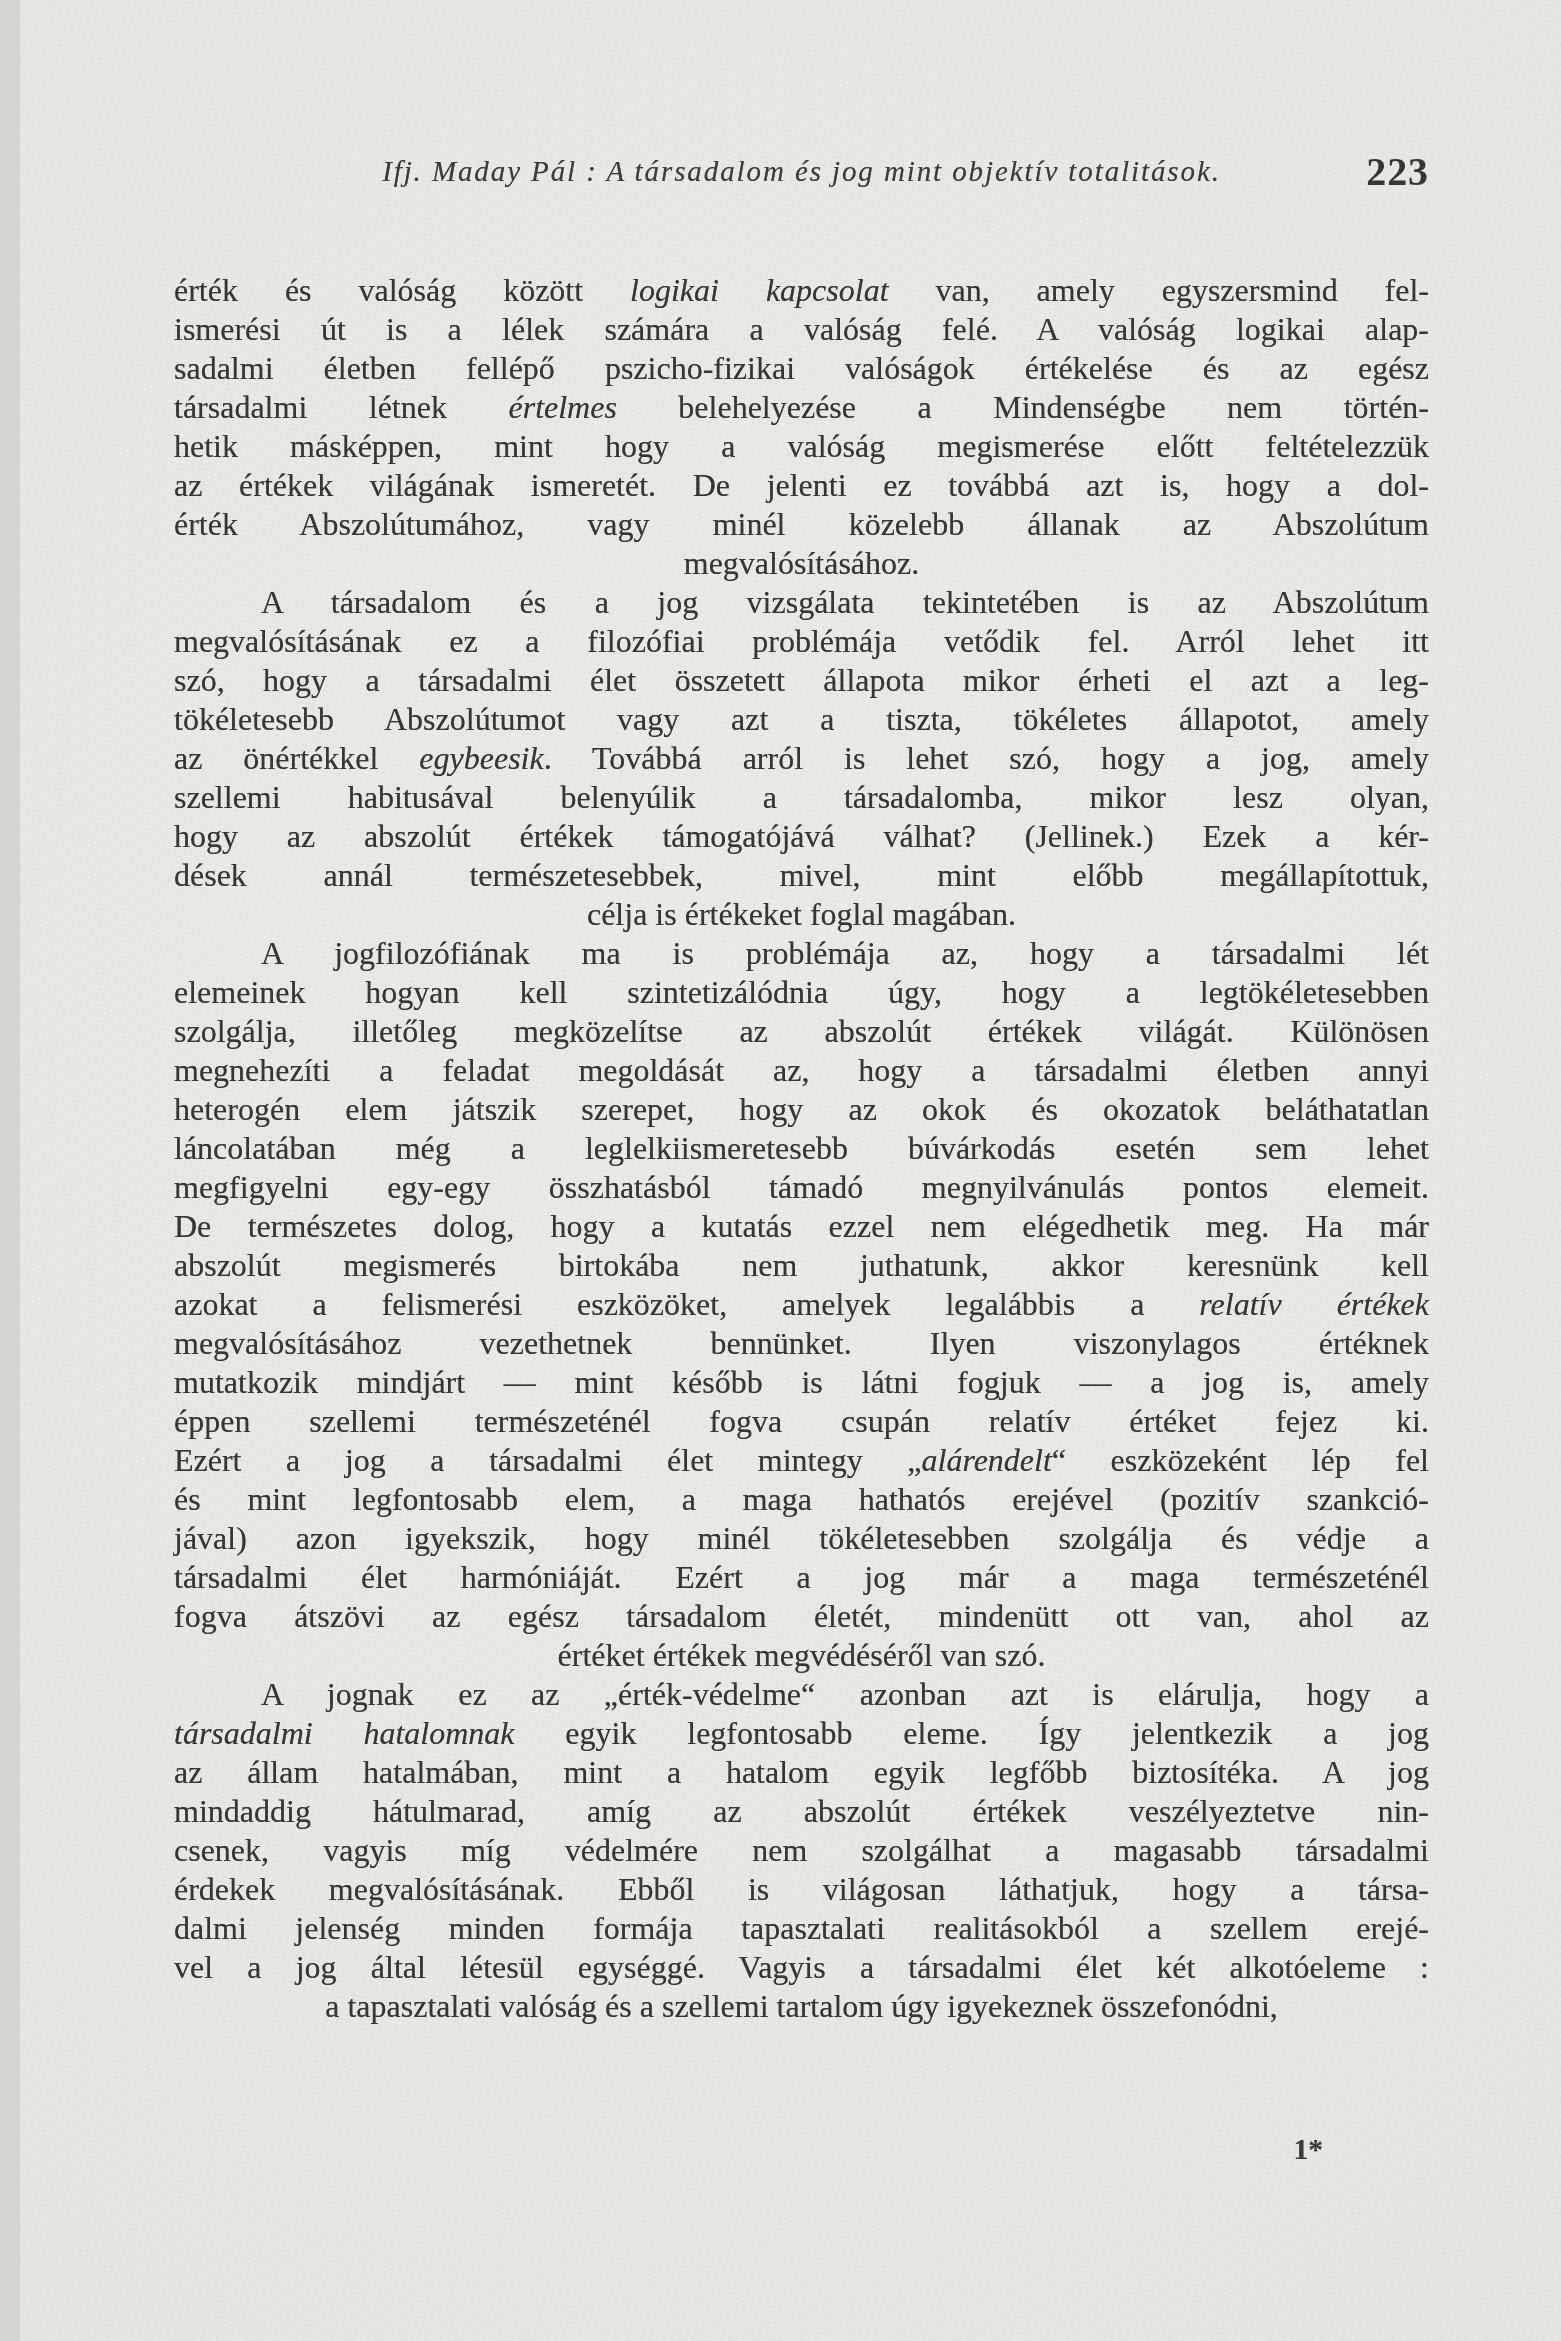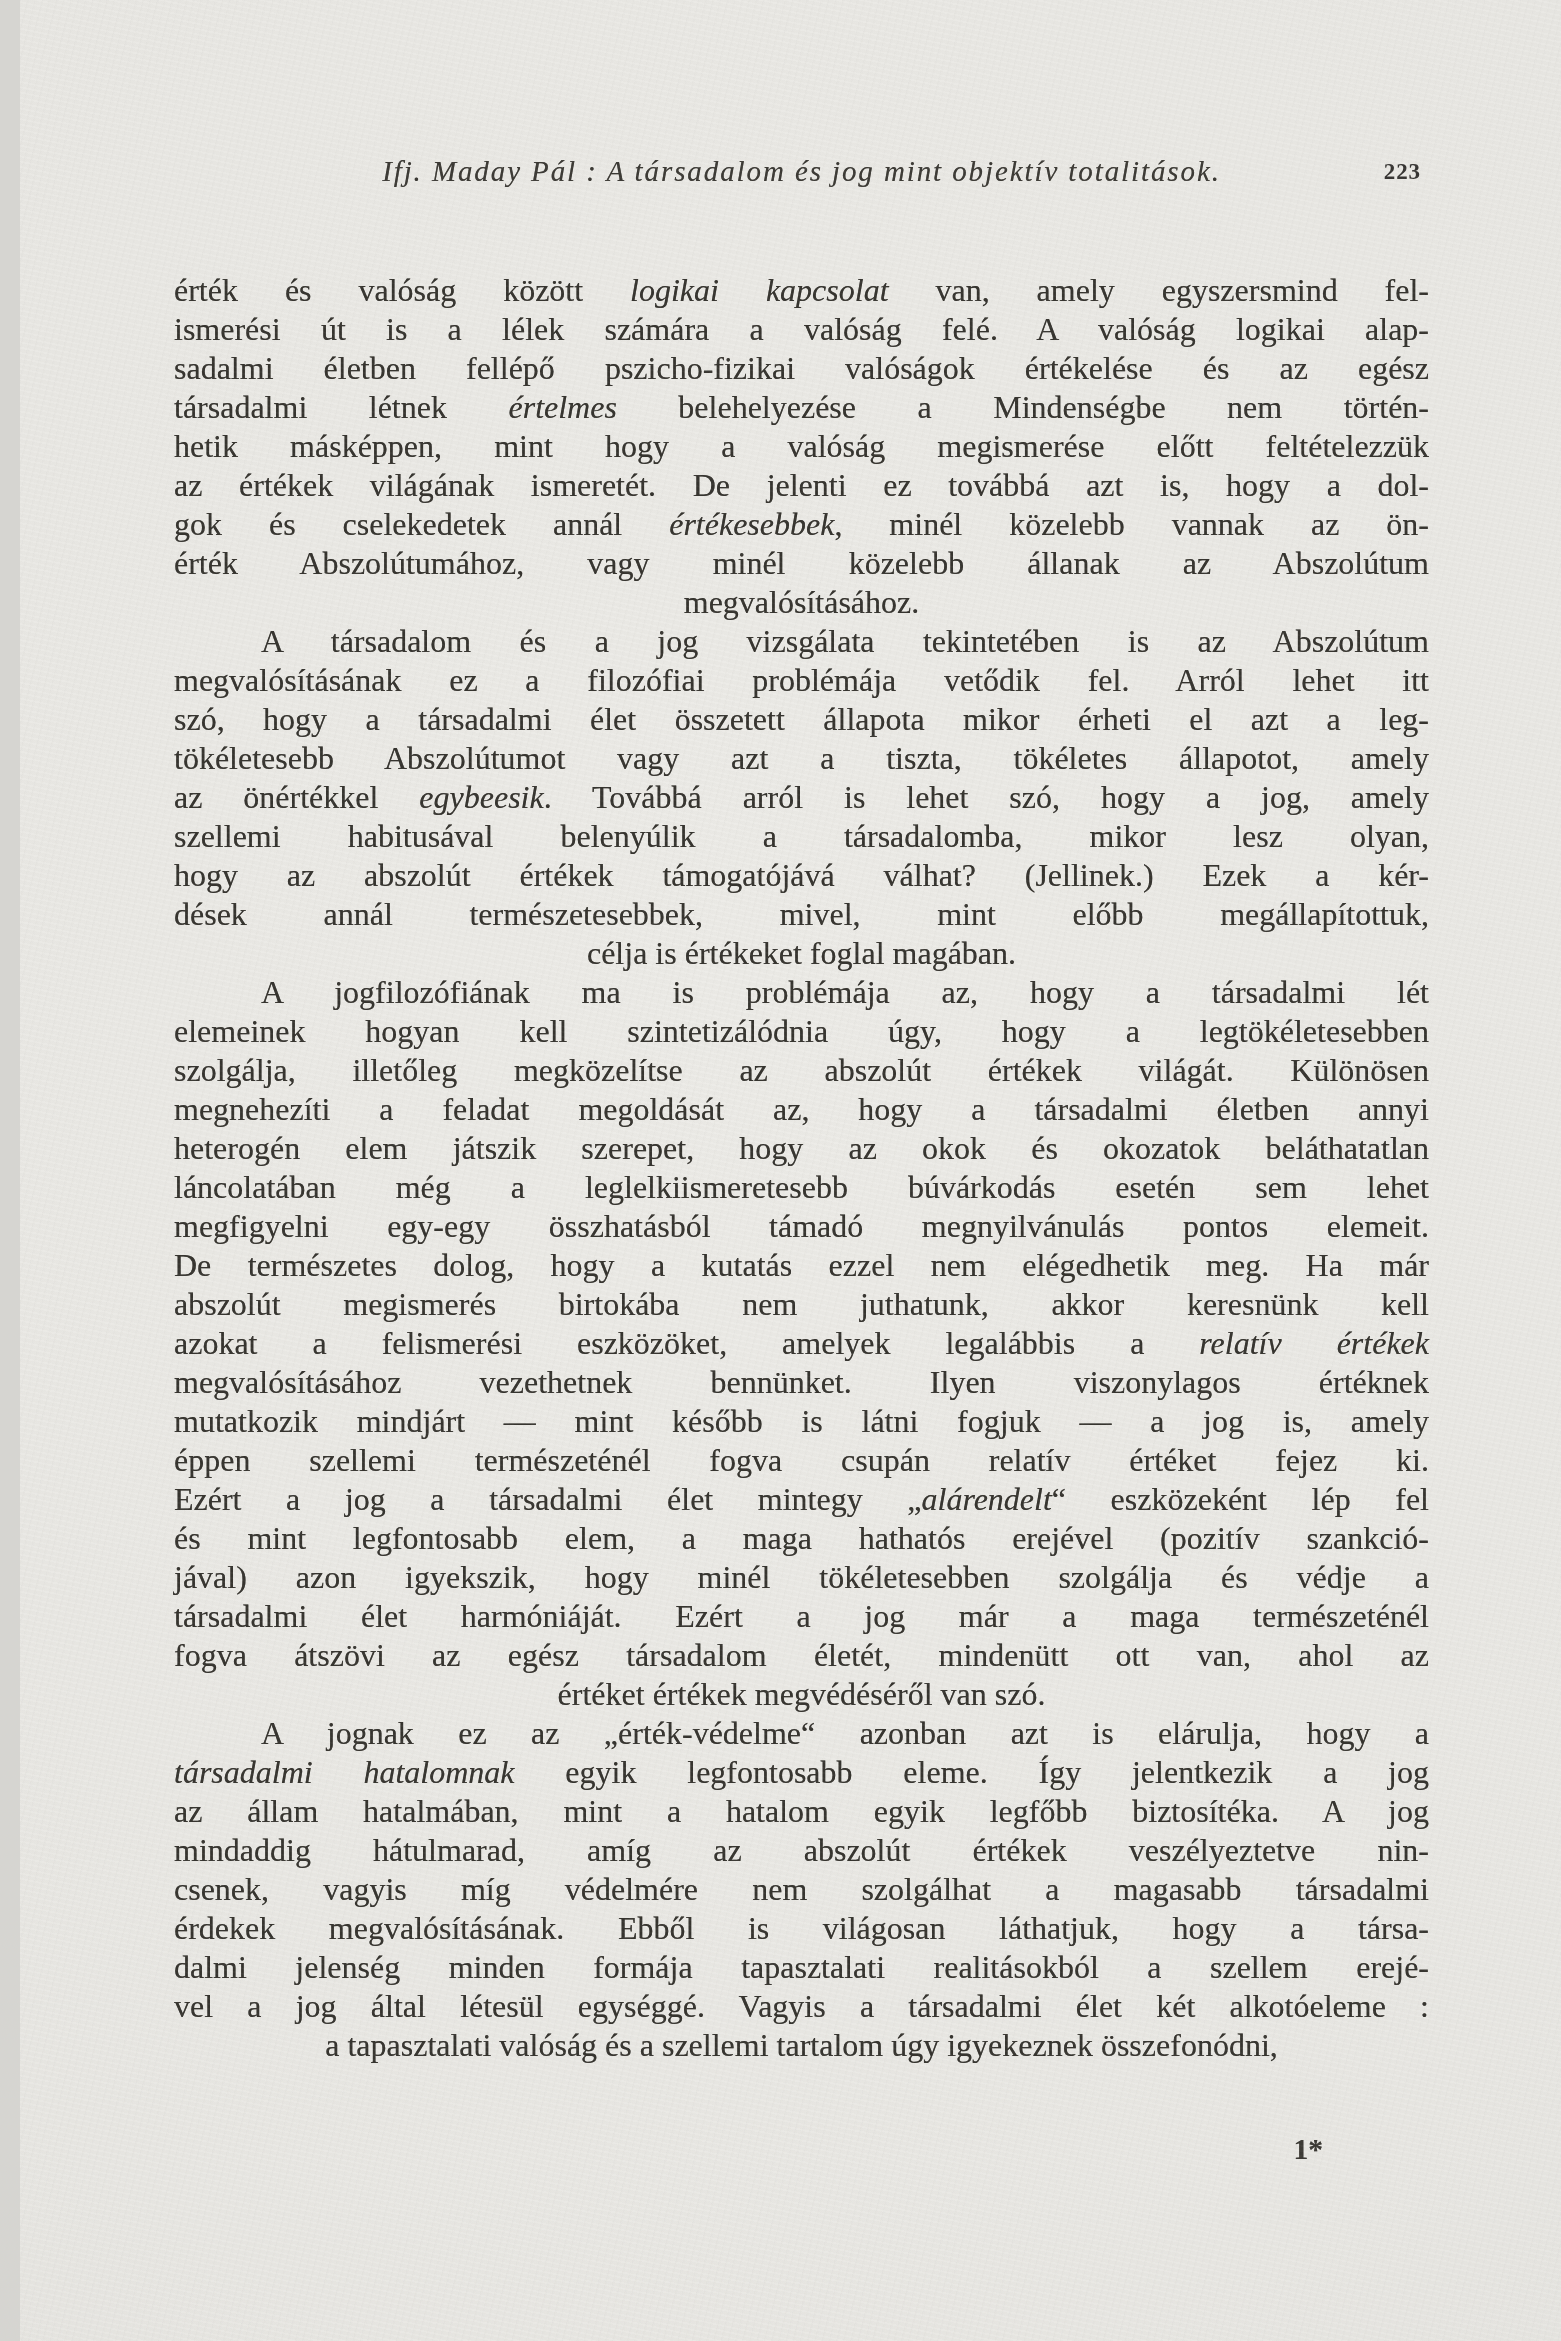--- a/index.html
+++ b/index.html
@@ -36,22 +36,22 @@
     text-align: center;
     font-style: italic;
     font-size: 29px;
     line-height: 36px;
     letter-spacing: 1.9px;
     color: #3a3833;
     text-shadow: 0 0 0.5px rgba(45,43,38,0.55);
   }
   .head-page {
     position: absolute;
-    right: 8px; top: 0.9px;
-    font-size: 23px;
+    right: 0; top: 0.9px;
+    font-size: 40px;
     line-height: 36px;
     font-weight: bold;
     letter-spacing: 0.9px;
     color: #343230;
   }
   .text-block {
     position: absolute;
     left: 154px; top: 271px;
     width: 1255px;
     font-size: 32px;
@@ -94,21 +94,20 @@
   </div>
 
   <div class="text-block">
       <div class="para">
         <div class="line"><span>érték és valóság között </span><i>logikai kapcsolat</i><span> van, amely egyszersmind fel-</span></div>
         <div class="line"><span>ismerési út is a lélek számára a valóság felé. A valóság logikai alap-</span></div>
         <div class="line"><span>sadalmi életben fellépő pszicho-fizikai valóságok értékelése és az egész</span></div>
         <div class="line"><span>társadalmi létnek </span><i>értelmes</i><span> belehelyezése a Mindenségbe nem történ-</span></div>
         <div class="line"><span>hetik másképpen, mint hogy a valóság megismerése előtt feltételezzük</span></div>
         <div class="line"><span>az értékek világának ismeretét. De jelenti ez továbbá azt is, hogy a dol-</span></div>
-        <div class="line"><span>gok és cselekedetek annál </span><i>értékesebbek</i><span>, minél közelebb vannak az ön-</span></div>
         <div class="line"><span>érték Abszolútumához, vagy minél közelebb állanak az Abszolútum</span></div>
         <div class="line last"><span>megvalósításához.</span></div>
       </div>
       <div class="para">
         <div class="line indent"><span>A társadalom és a jog vizsgálata tekintetében is az Abszolútum</span></div>
         <div class="line"><span>megvalósításának ez a filozófiai problémája vetődik fel. Arról lehet itt</span></div>
         <div class="line"><span>szó, hogy a társadalmi élet összetett állapota mikor érheti el azt a leg-</span></div>
         <div class="line"><span>tökéletesebb Abszolútumot vagy azt a tiszta, tökéletes állapotot, amely</span></div>
         <div class="line"><span>az önértékkel </span><i>egybeesik</i><span>. Továbbá arról is lehet szó, hogy a jog, amely</span></div>
         <div class="line"><span>szellemi habitusával belenyúlik a társadalomba, mikor lesz olyan,</span></div>

